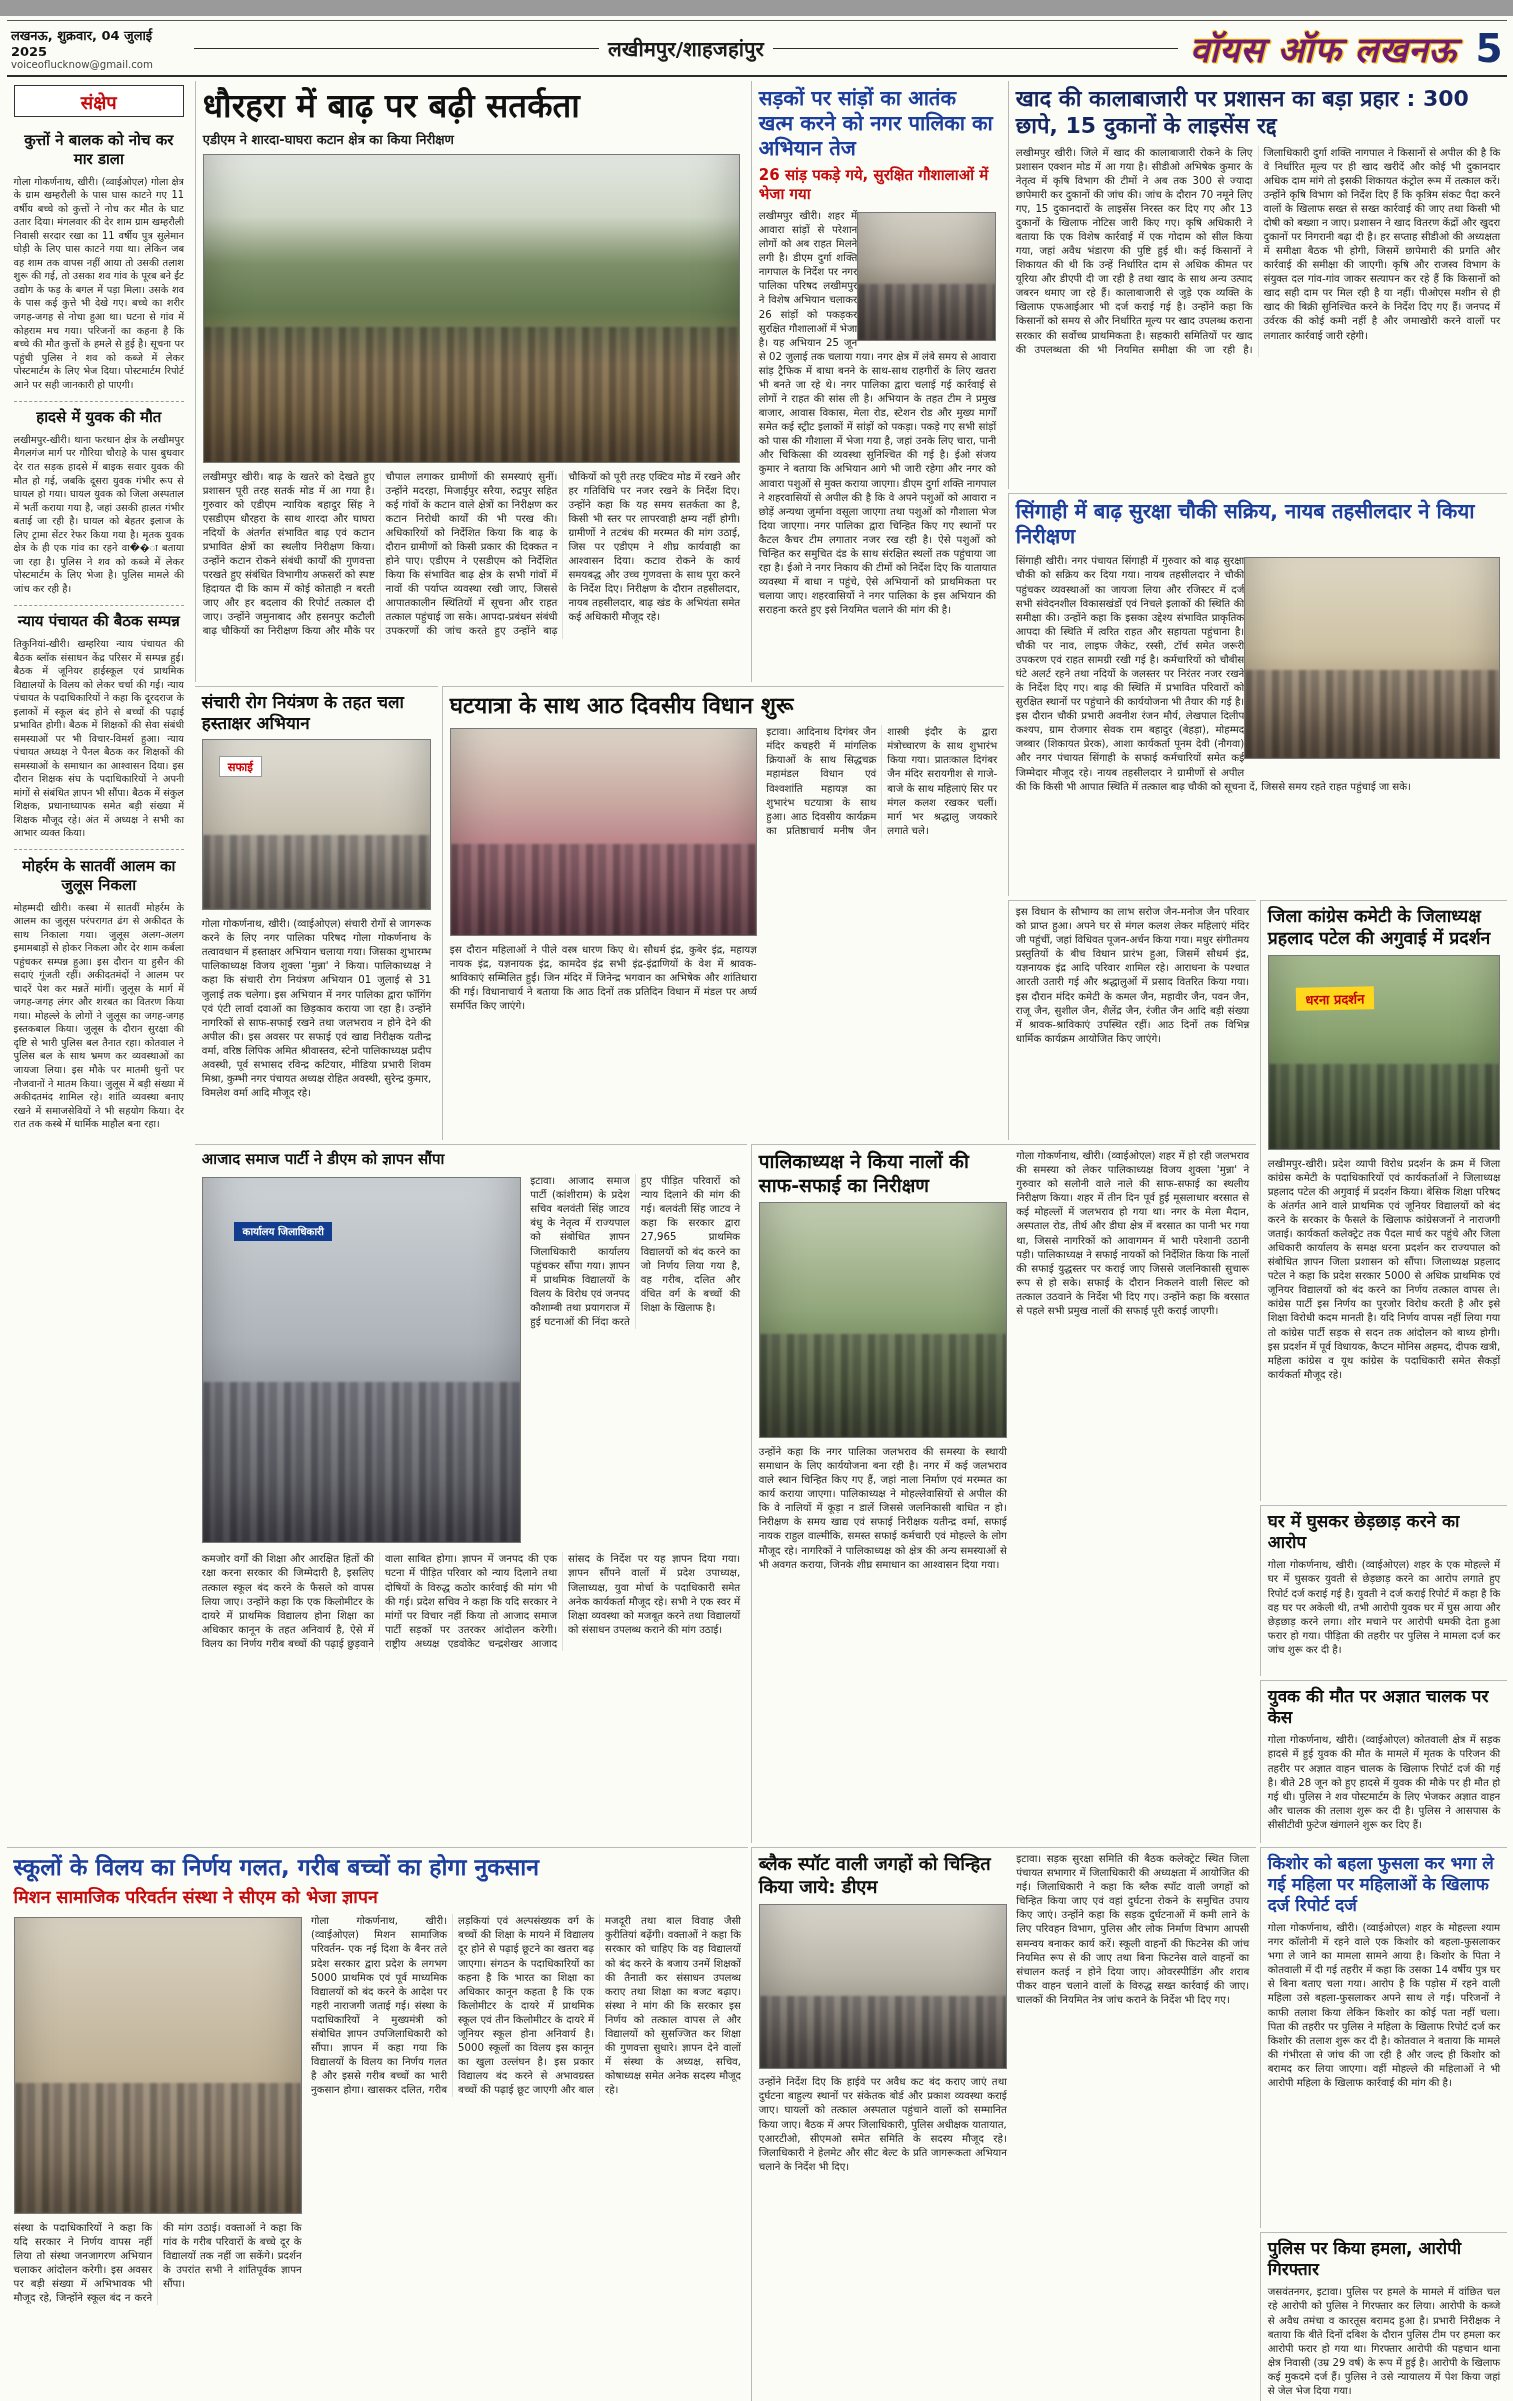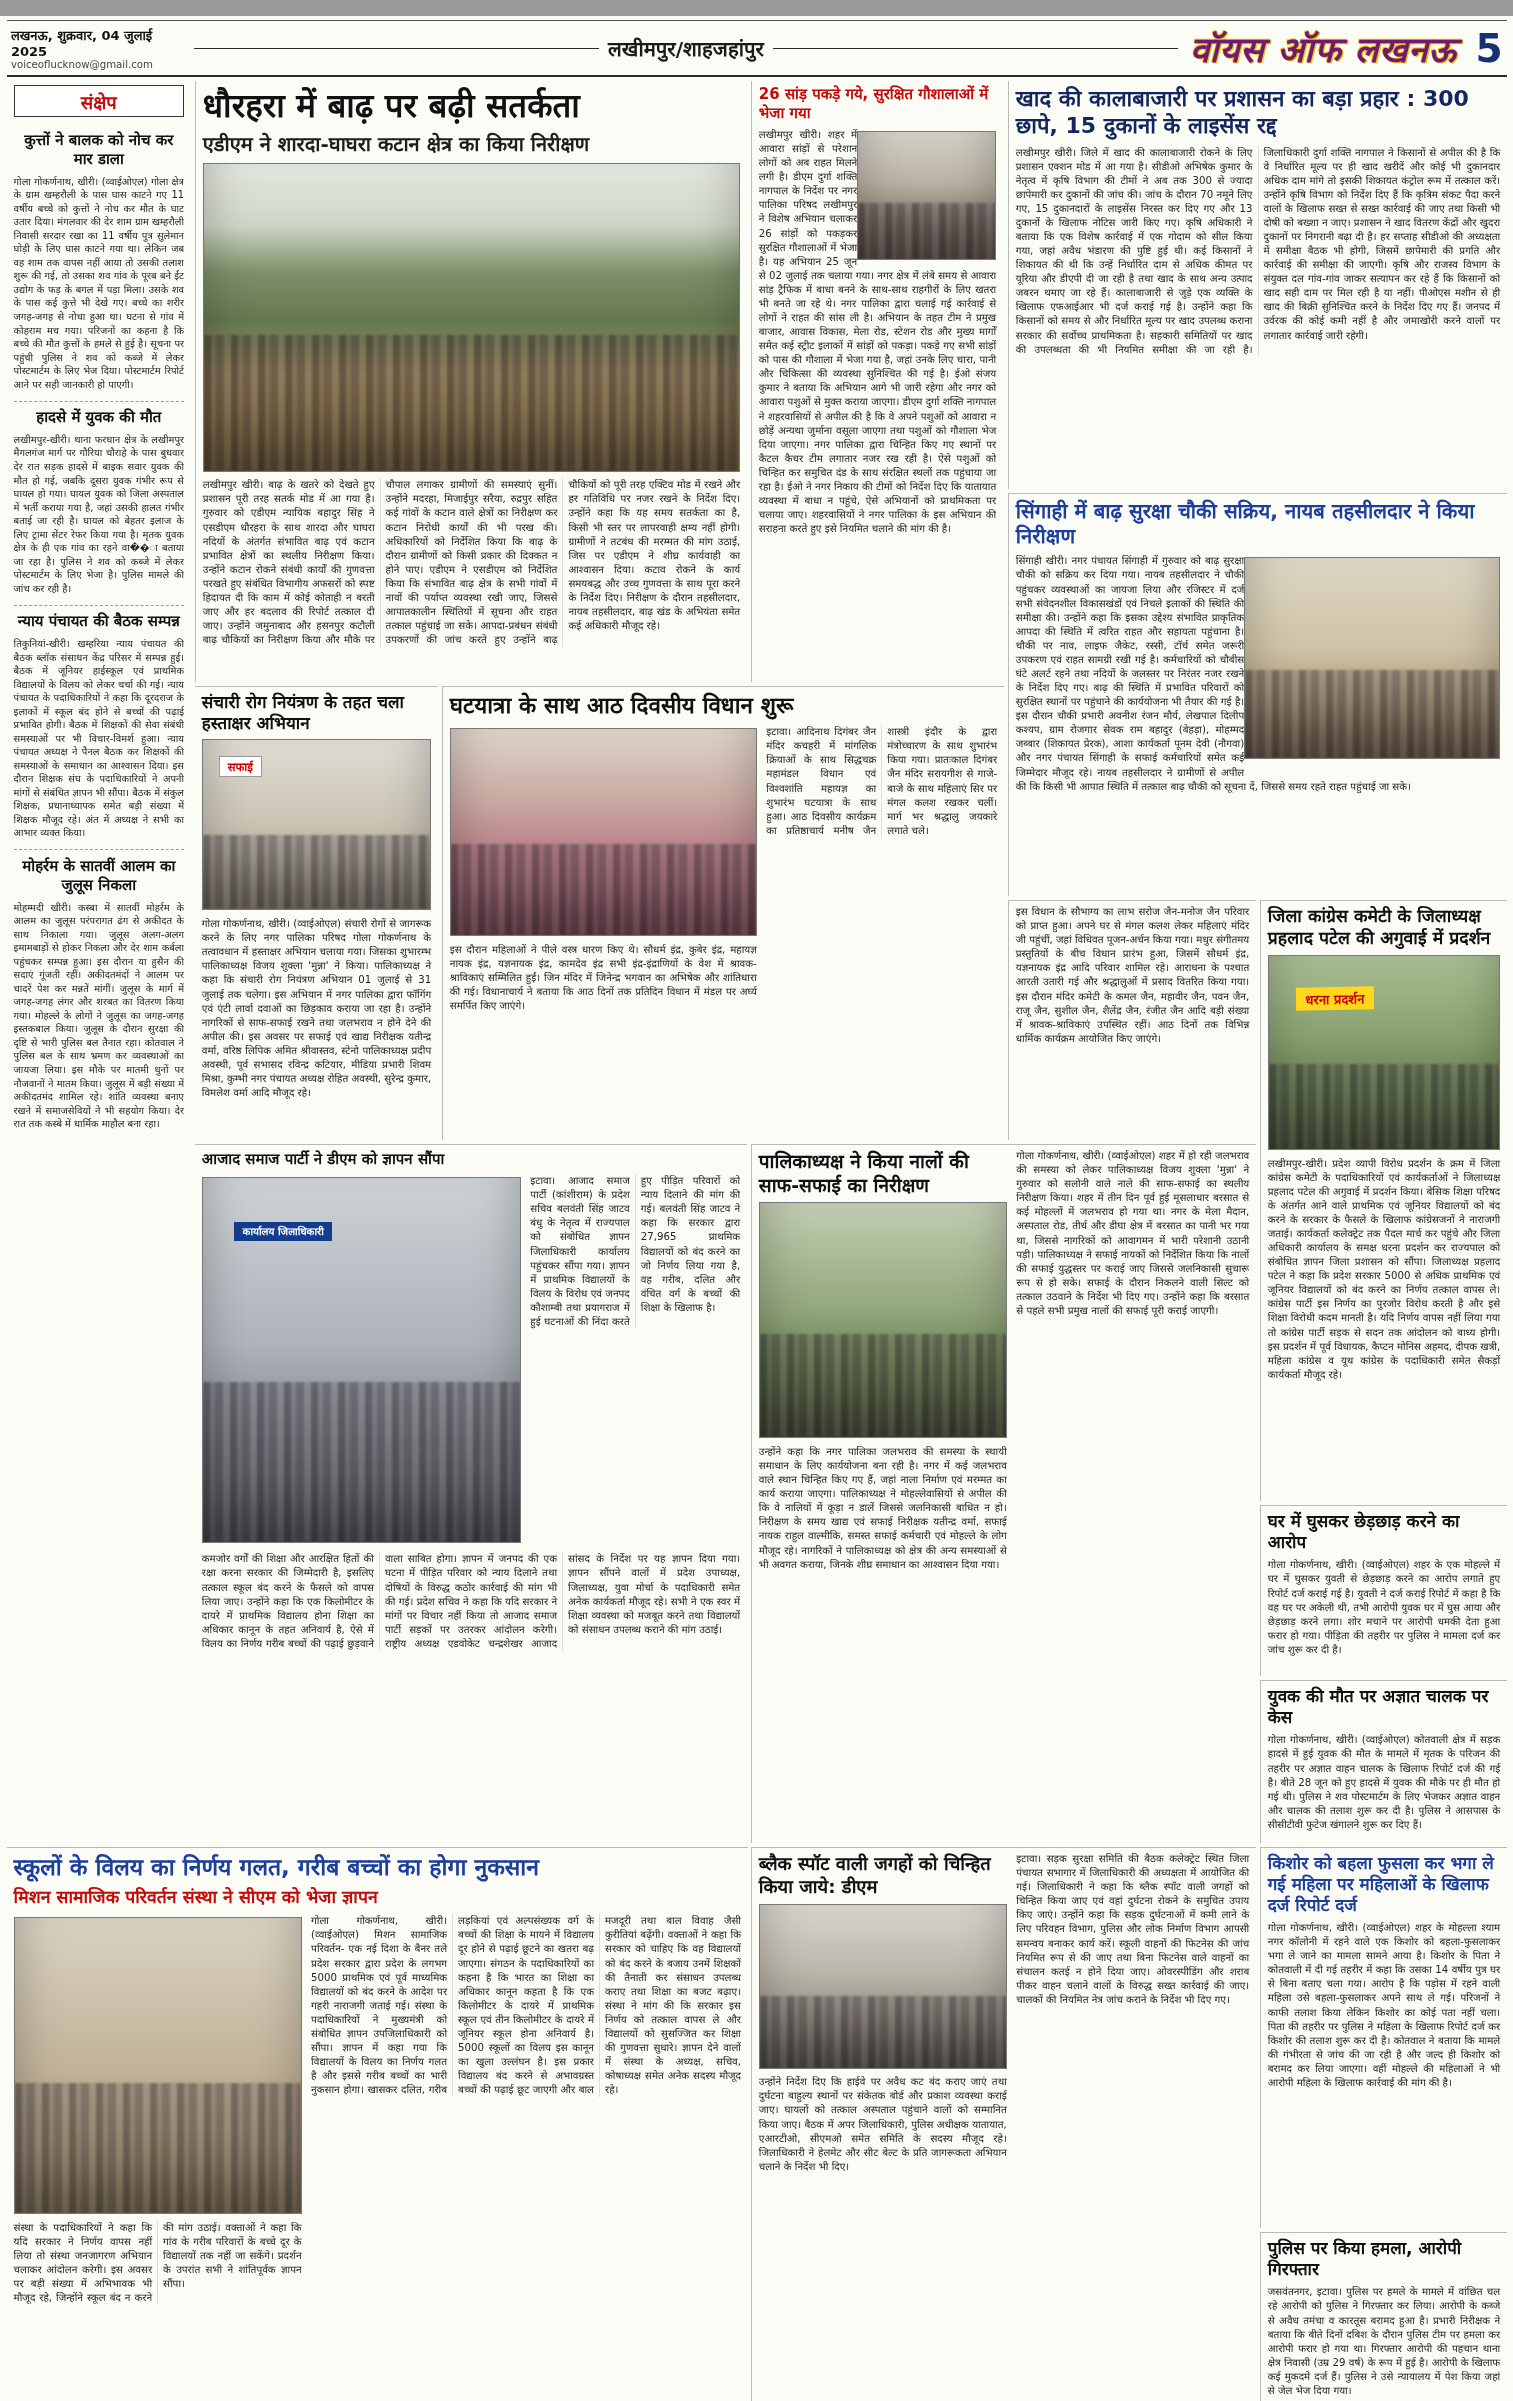--- a/index.html
+++ b/index.html
@@ -96,26 +96,27 @@
       <p class="body bsm">तिकुनियां-खीरी। खम्हरिया न्याय पंचायत की बैठक ब्लॉक संसाधन केंद्र परिसर में सम्पन्न हुई। बैठक में जूनियर हाईस्कूल एवं प्राथमिक विद्यालयों के विलय को लेकर चर्चा की गई। न्याय पंचायत के पदाधिकारियों ने कहा कि दूरदराज के इलाकों में स्कूल बंद होने से बच्चों की पढ़ाई प्रभावित होगी। बैठक में शिक्षकों की सेवा संबंधी समस्याओं पर भी विचार-विमर्श हुआ। न्याय पंचायत अध्यक्ष ने पैनल बैठक कर शिक्षकों की समस्याओं के समाधान का आश्वासन दिया। इस दौरान शिक्षक संघ के पदाधिकारियों ने अपनी मांगों से संबंधित ज्ञापन भी सौंपा। बैठक में संकुल शिक्षक, प्रधानाध्यापक समेत बड़ी संख्या में शिक्षक मौजूद रहे। अंत में अध्यक्ष ने सभी का आभार व्यक्त किया।</p>
     </div>
     <div class="brief" style="border-bottom:none">
       <h3>मोहर्रम के सातवीं आलम का जुलूस निकला</h3>
       <p class="body bsm">मोहम्मदी खीरी। कस्बा में सातवीं मोहर्रम के आलम का जुलूस परंपरागत ढंग से अकीदत के साथ निकाला गया। जुलूस अलग-अलग इमामबाड़ों से होकर निकला और देर शाम कर्बला पहुंचकर सम्पन्न हुआ। इस दौरान या हुसैन की सदाएं गूंजती रहीं। अकीदतमंदों ने आलम पर चादरें पेश कर मन्नतें मांगीं। जुलूस के मार्ग में जगह-जगह लंगर और शरबत का वितरण किया गया। मोहल्ले के लोगों ने जुलूस का जगह-जगह इस्तकबाल किया। जुलूस के दौरान सुरक्षा की दृष्टि से भारी पुलिस बल तैनात रहा। कोतवाल ने पुलिस बल के साथ भ्रमण कर व्यवस्थाओं का जायजा लिया। इस मौके पर मातमी धुनों पर नौजवानों ने मातम किया। जुलूस में बड़ी संख्या में अकीदतमंद शामिल रहे। शांति व्यवस्था बनाए रखने में समाजसेवियों ने भी सहयोग किया। देर रात तक कस्बे में धार्मिक माहौल बना रहा।</p>
     </div>
   </aside>
 
   <section class="art bl" style="left:195px;top:65px;width:552px;height:601px">
     <h1 class="hl" style="font-size:33px">धौरहरा में बाढ़ पर बढ़ी सतर्कता</h1>
-    <div class="kick dark" style="font-size:20px">एडीएम ने शारदा-घाघरा कटान क्षेत्र का किया निरीक्षण</div>
+    <div class="kick dark" style="font-size:13px">एडीएम ने शारदा-घाघरा कटान क्षेत्र का किया निरीक्षण</div>
     <div class="photo ph-flood crowd" style="height:309px"></div>
     <p class="body cols3">लखीमपुर खीरी। बाढ़ के खतरे को देखते हुए प्रशासन पूरी तरह सतर्क मोड में आ गया है। गुरुवार को एडीएम न्यायिक बहादुर सिंह ने एसडीएम धौरहरा के साथ शारदा और घाघरा नदियों के अंतर्गत संभावित बाढ़ एवं कटान प्रभावित क्षेत्रों का स्थलीय निरीक्षण किया। उन्होंने कटान रोकने संबंधी कार्यों की गुणवत्ता परखते हुए संबंधित विभागीय अफसरों को स्पष्ट हिदायत दी कि काम में कोई कोताही न बरती जाए और हर बदलाव की रिपोर्ट तत्काल दी जाए। उन्होंने जमुनाबाद और हसनपुर कटौली बाढ़ चौकियों का निरीक्षण किया और मौके पर चौपाल लगाकर ग्रामीणों की समस्याएं सुनीं। उन्होंने मदरहा, मिजाईपुर सरैया, रुद्रपुर सहित कई गांवों के कटान वाले क्षेत्रों का निरीक्षण कर कटान निरोधी कार्यों की भी परख की। अधिकारियों को निर्देशित किया कि बाढ़ के दौरान ग्रामीणों को किसी प्रकार की दिक्कत न होने पाए। एडीएम ने एसडीएम को निर्देशित किया कि संभावित बाढ़ क्षेत्र के सभी गांवों में नावों की पर्याप्त व्यवस्था रखी जाए, जिससे आपातकालीन स्थितियों में सूचना और राहत तत्काल पहुंचाई जा सके। आपदा-प्रबंधन संबंधी उपकरणों की जांच करते हुए उन्होंने बाढ़ चौकियों को पूरी तरह एक्टिव मोड में रखने और हर गतिविधि पर नजर रखने के निर्देश दिए। उन्होंने कहा कि यह समय सतर्कता का है, किसी भी स्तर पर लापरवाही क्षम्य नहीं होगी। ग्रामीणों ने तटबंध की मरम्मत की मांग उठाई, जिस पर एडीएम ने शीघ्र कार्यवाही का आश्वासन दिया। कटाव रोकने के कार्य समयबद्ध और उच्च गुणवत्ता के साथ पूरा करने के निर्देश दिए। निरीक्षण के दौरान तहसीलदार, नायब तहसीलदार, बाढ़ खंड के अभियंता समेत कई अधिकारी मौजूद रहे।</p>
   </section>
 
   <section class="art bl" style="left:751px;top:65px;width:252px;height:601px">
+    <h2 class="hl blue" style="font-size:20.3px">सड़कों पर सांड़ों का आतंक खत्म करने को नगर पालिका का अभियान तेज</h2>
     <div class="kick" style="font-size:15px">26 सांड़ पकड़े गये, सुरक्षित गौशालाओं में भेजा गया</div>
     <div>
       <div class="photo ph-cattle crowd fr" style="width:139px;height:129px"></div>
       <p class="body">लखीमपुर खीरी। शहर में आवारा सांड़ों से परेशान लोगों को अब राहत मिलने लगी है। डीएम दुर्गा शक्ति नागपाल के निर्देश पर नगर पालिका परिषद लखीमपुर ने विशेष अभियान चलाकर 26 सांड़ों को पकड़कर सुरक्षित गौशालाओं में भेजा है। यह अभियान 25 जून से 02 जुलाई तक चलाया गया। नगर क्षेत्र में लंबे समय से आवारा सांड़ ट्रैफिक में बाधा बनने के साथ-साथ राहगीरों के लिए खतरा भी बनते जा रहे थे। नगर पालिका द्वारा चलाई गई कार्रवाई से लोगों ने राहत की सांस ली है। अभियान के तहत टीम ने प्रमुख बाजार, आवास विकास, मेला रोड, स्टेशन रोड और मुख्य मार्गों समेत कई स्ट्रीट इलाकों में सांड़ों को पकड़ा। पकड़े गए सभी सांड़ों को पास की गौशाला में भेजा गया है, जहां उनके लिए चारा, पानी और चिकित्सा की व्यवस्था सुनिश्चित की गई है। ईओ संजय कुमार ने बताया कि अभियान आगे भी जारी रहेगा और नगर को आवारा पशुओं से मुक्त कराया जाएगा। डीएम दुर्गा शक्ति नागपाल ने शहरवासियों से अपील की है कि वे अपने पशुओं को आवारा न छोड़ें अन्यथा जुर्माना वसूला जाएगा तथा पशुओं को गौशाला भेज दिया जाएगा। नगर पालिका द्वारा चिन्हित किए गए स्थानों पर कैटल कैचर टीम लगातार नजर रख रही है। ऐसे पशुओं को चिन्हित कर समुचित दंड के साथ संरक्षित स्थलों तक पहुंचाया जा रहा है। ईओ ने नगर निकाय की टीमों को निर्देश दिए कि यातायात व्यवस्था में बाधा न पहुंचे, ऐसे अभियानों को प्राथमिकता पर चलाया जाए। शहरवासियों ने नगर पालिका के इस अभियान की सराहना करते हुए इसे नियमित चलाने की मांग की है।</p>
     </div>
   </section>
 
   <section class="art bl" style="left:1008px;top:65px;width:499px;height:408px">
     <h2 class="hl" style="font-size:22px;color:#14265f">खाद की कालाबाजारी पर प्रशासन का बड़ा प्रहार : 300 छापे, 15 दुकानों के लाइसेंस रद्द</h2>
     <p class="body cols2">लखीमपुर खीरी। जिले में खाद की कालाबाजारी रोकने के लिए प्रशासन एक्शन मोड में आ गया है। सीडीओ अभिषेक कुमार के नेतृत्व में कृषि विभाग की टीमों ने अब तक 300 से ज्यादा छापेमारी कर दुकानों की जांच की। जांच के दौरान 70 नमूने लिए गए, 15 दुकानदारों के लाइसेंस निरस्त कर दिए गए और 13 दुकानों के खिलाफ नोटिस जारी किए गए। कृषि अधिकारी ने बताया कि एक विशेष कार्रवाई में एक गोदाम को सील किया गया, जहां अवैध भंडारण की पुष्टि हुई थी। कई किसानों ने शिकायत की थी कि उन्हें निर्धारित दाम से अधिक कीमत पर यूरिया और डीएपी दी जा रही है तथा खाद के साथ अन्य उत्पाद जबरन थमाए जा रहे हैं। कालाबाजारी से जुड़े एक व्यक्ति के खिलाफ एफआईआर भी दर्ज कराई गई है। उन्होंने कहा कि किसानों को समय से और निर्धारित मूल्य पर खाद उपलब्ध कराना सरकार की सर्वोच्च प्राथमिकता है। सहकारी समितियों पर खाद की उपलब्धता की भी नियमित समीक्षा की जा रही है। जिलाधिकारी दुर्गा शक्ति नागपाल ने किसानों से अपील की है कि वे निर्धारित मूल्य पर ही खाद खरीदें और कोई भी दुकानदार अधिक दाम मांगे तो इसकी शिकायत कंट्रोल रूम में तत्काल करें। उन्होंने कृषि विभाग को निर्देश दिए हैं कि कृत्रिम संकट पैदा करने वालों के खिलाफ सख्त से सख्त कार्रवाई की जाए तथा किसी भी दोषी को बख्शा न जाए। प्रशासन ने खाद वितरण केंद्रों और खुदरा दुकानों पर निगरानी बढ़ा दी है। हर सप्ताह सीडीओ की अध्यक्षता में समीक्षा बैठक भी होगी, जिसमें छापेमारी की प्रगति और कार्रवाई की समीक्षा की जाएगी। कृषि और राजस्व विभाग के संयुक्त दल गांव-गांव जाकर सत्यापन कर रहे हैं कि किसानों को खाद सही दाम पर मिल रही है या नहीं। पीओएस मशीन से ही खाद की बिक्री सुनिश्चित करने के निर्देश दिए गए हैं। जनपद में उर्वरक की कोई कमी नहीं है और जमाखोरी करने वालों पर लगातार कार्रवाई जारी रहेगी।</p>

